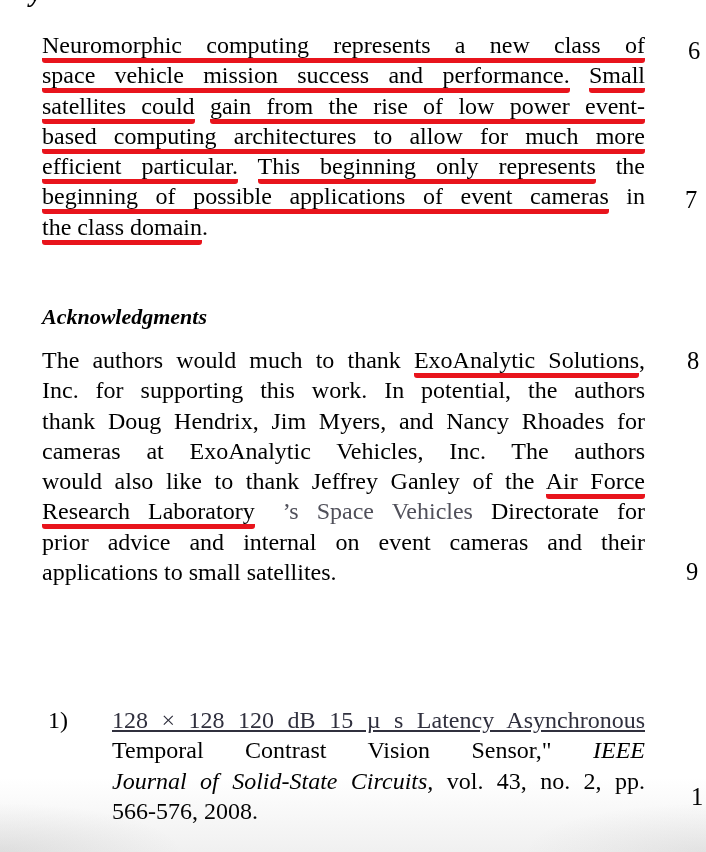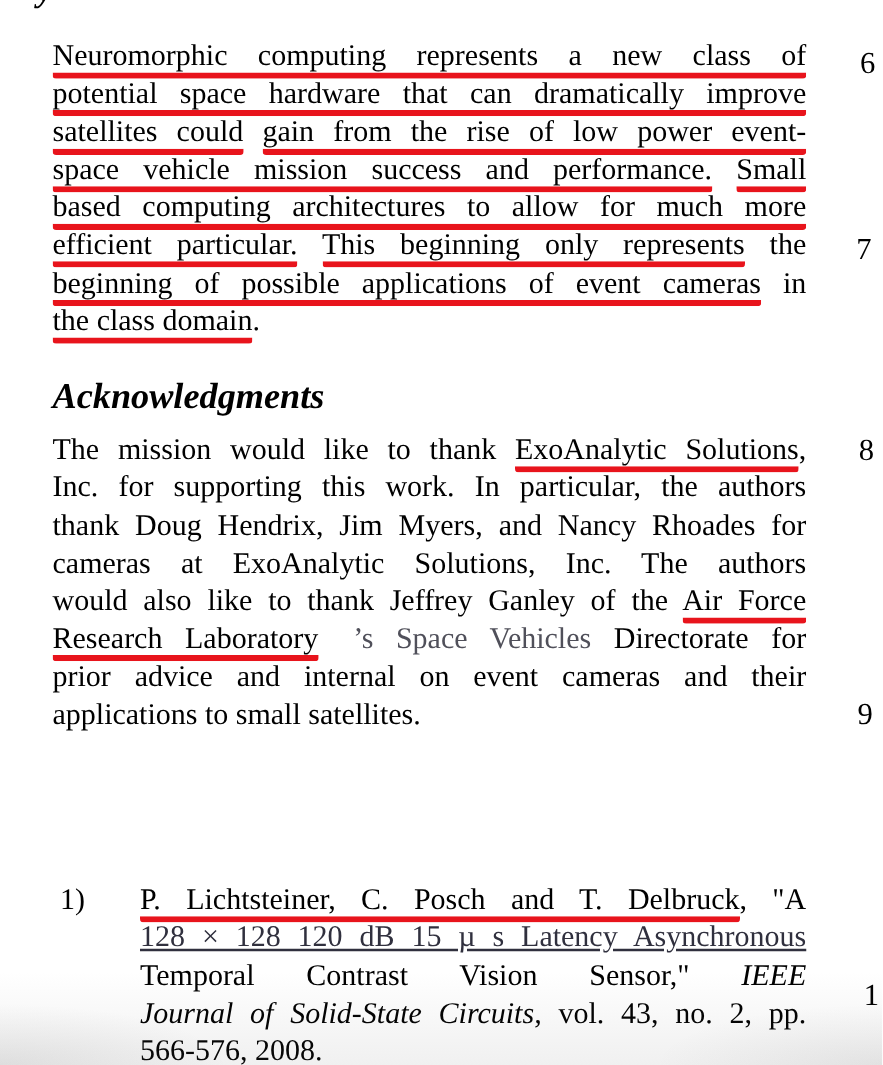--- a/index.html
+++ b/index.html
@@ -10,21 +10,21 @@
   }
   .para{position:absolute;left:42px;width:603px;}
   .ln{text-align:justify;text-align-last:justify;height:30.3px;}
   .ln.last{text-align:left;text-align-last:left;}
   .u{border-bottom:5px solid var(--red,#e8141c);border-radius:3px;}
   .gray{color:var(--gray,#50505a);margin-left:28px;}
   .blue{color:var(--blue,#30303e);text-decoration:underline;}
   .i{font-style:italic;}
   .heading{
     position:absolute;left:42px;margin:0;font-weight:bold;font-style:italic;
-    font-size:29px;line-height:30px;white-space:nowrap;
+    font-size:22px;line-height:30px;white-space:nowrap;
   }
   .refwrap{position:absolute;left:42px;top:705px;width:603px;}
   .refnum{position:absolute;left:6px;top:0;}
   .reftext{margin-left:70px;width:533px;}
   .cutglyph{
     position:absolute;left:30px;top:-21px;font-size:27px;font-weight:bold;
     font-style:italic;line-height:27px;
   }
   .mnum{position:absolute;font-size:24.5px;line-height:24px;white-space:nowrap;}
   .shade{
@@ -37,47 +37,45 @@
 </style>
 </head>
 <body>
 
 <div class="page">
 
   <span class="cutglyph">y</span>
 
   <div class="para" style="top:30px">
     <div class="ln"><span class="u">Neuromorphic computing represents a new class of</span></div>
-    <div class="ln"><span class="u">potential space hardware that can dramatically improve</span></div>
+    <div class="ln"><span class="u">space vehicle mission success and performance.</span><span> </span><span class="u">Small</span></div>
     <div class="ln"><span class="u">satellites could</span><span> </span><span class="u">gain from the rise of low power event-</span></div>
-    <div class="ln"><span class="u">space vehicle mission success and performance.</span><span> </span><span class="u">Small</span></div>
     <div class="ln"><span class="u">based computing architectures to allow for much more</span></div>
     <div class="ln"><span class="u">efficient particular.</span><span> </span><span class="u">This beginning only represents</span><span> the</span></div>
     <div class="ln"><span class="u">beginning of possible applications of event cameras</span><span> in</span></div>
     <div class="ln last"><span class="u">the class domain</span><span>.</span></div>
   </div>
 
   <h2 class="heading" style="top:302px">Acknowledgments</h2>
 
   <div class="para" style="top:345px">
-    <div class="ln"><span>The mission would like to thank </span><span class="u">ExoAnalytic Solutions</span><span>,</span></div>
-    <div class="ln"><span>Inc. for supporting this work. In particular, the authors</span></div>
+    <div class="ln"><span>The authors would much to thank </span><span class="u">ExoAnalytic Solutions</span><span>,</span></div>
+    <div class="ln"><span>Inc. for supporting this work. In potential, the authors</span></div>
     <div class="ln"><span>thank Doug Hendrix, Jim Myers, and Nancy Rhoades for</span></div>
-    <div class="ln"><span>cameras at ExoAnalytic Solutions, Inc. The authors</span></div>
+    <div class="ln"><span>cameras at ExoAnalytic Vehicles, Inc. The authors</span></div>
     <div class="ln"><span>would also like to thank Jeffrey Ganley of the </span><span class="u">Air Force</span></div>
     <div class="ln"><span class="u">Research Laboratory</span><span class="gray">’s Space Vehicles </span><span>Directorate for</span></div>
     <div class="ln"><span>prior advice and internal on event cameras and their</span></div>
     <div class="ln last"><span>applications to small satellites.</span></div>
   </div>
 
 
   <div class="refwrap">
     <span class="refnum">1)</span>
     <div class="reftext">
-      <div class="ln"><span class="u">P. Lichtsteiner, C. Posch and T. Delbruck</span><span>, "A</span></div>
       <div class="ln"><span class="blue">128 × 128 120 dB 15 µ s Latency Asynchronous</span></div>
       <div class="ln"><span>Temporal Contrast Vision Sensor," </span><span class="i">IEEE</span></div>
       <div class="ln"><span class="i">Journal of Solid-State Circuits,</span><span> vol. 43, no. 2, pp.</span></div>
       <div class="ln last"><span>566-576, 2008.</span></div>
     </div>
   </div>
 
   <div>
     <span class="mnum" style="left:688px;top:39px">6</span>
     <span class="mnum" style="left:685px;top:188px">7</span>

